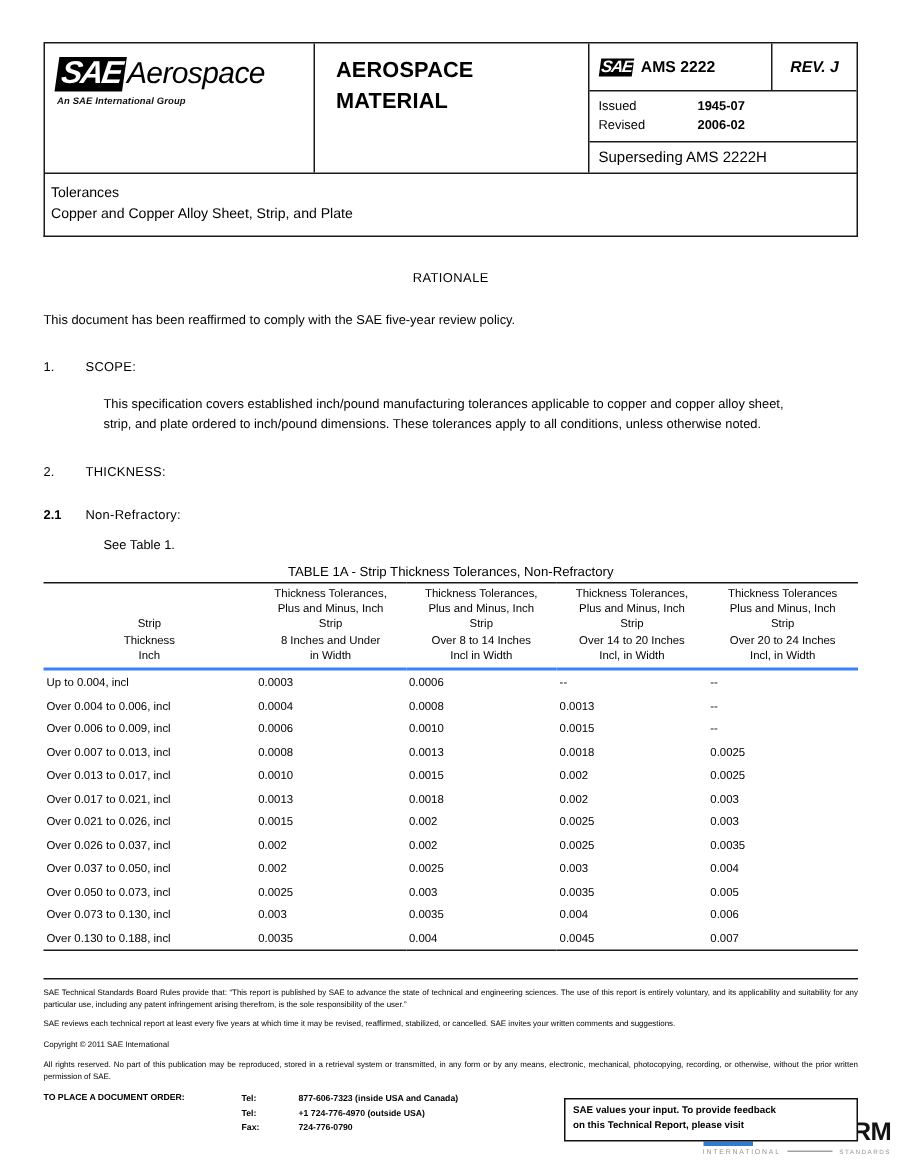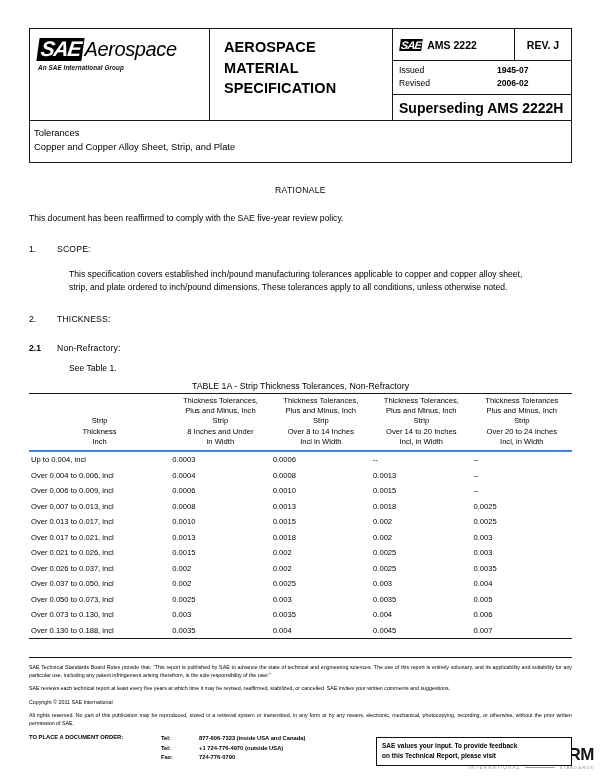--- a/index.html
+++ b/index.html
@@ -110,33 +110,33 @@
     transform: skewX(-8deg);
   }
   .mh-r-num-t { font-size: 10.5px; font-weight: bold; }
   .mh-r-rev {
     width: 56px;
     display: flex;
     align-items: center;
     justify-content: center;
     font-size: 10.5px;
     font-weight: bold;
+    font-style: italic;
   }
   .mh-r-dates {
     border-bottom: 1px solid #1a1a1a;
     padding: 3px 6px 4px 6px;
   }
-  .date-row { display: flex; font-size: 8.6px; line-height: 1.5; gap: 32px; }
+  .date-row { display: flex; font-size: 8.6px; line-height: 1.5; }
   .date-lbl { width: 66px; }
   .date-val { font-weight: bold; }
   .mh-r-sup {
     padding: 5px 6px 4px 6px;
-    font-size: 14px;
+    font-size: 10px;
     flex: 1;
-    font-weight: bold;
   }
 
   
   .titleband {
     border: 1px solid #1a1a1a;
     border-top: none;
     text-align: left;
     padding: 5px 4px 7px 4px;
     box-sizing: border-box;
   }
@@ -293,21 +293,20 @@
         <div class="sae-logo-wrap">
           <span class="sae-mark">SAE</span>
           <span class="sae-aero">Aerospace</span>
         </div>
         <div class="sae-tag">An SAE International Group</div>
       </div>
 
       <div class="mh-mid">
         <div>AEROSPACE</div>
         <div>MATERIAL</div>
-        <div>SPECIFICATION</div>
       </div>
 
       <div class="mh-right">
         <div class="mh-r-top">
           <div class="mh-r-num">
             <span class="sae-mark-sm">SAE</span>
             <span class="mh-r-num-t">AMS 2222</span>
           </div>
           <div class="mh-r-rev">REV. J</div>
         </div>

